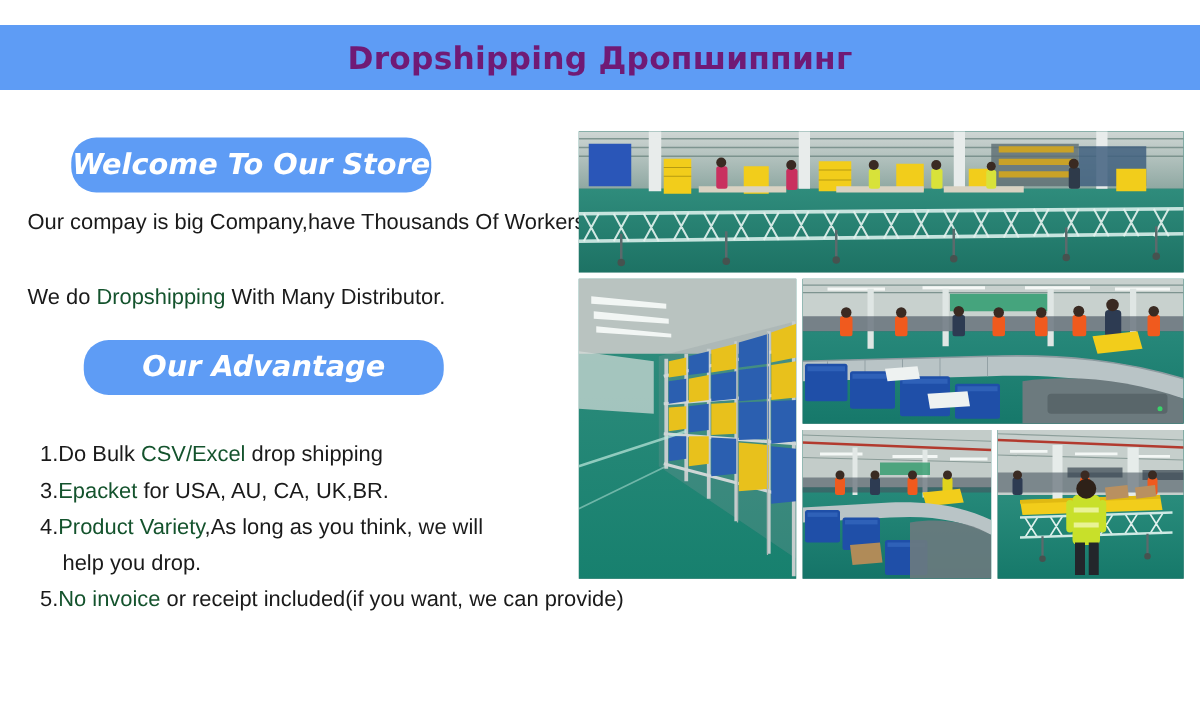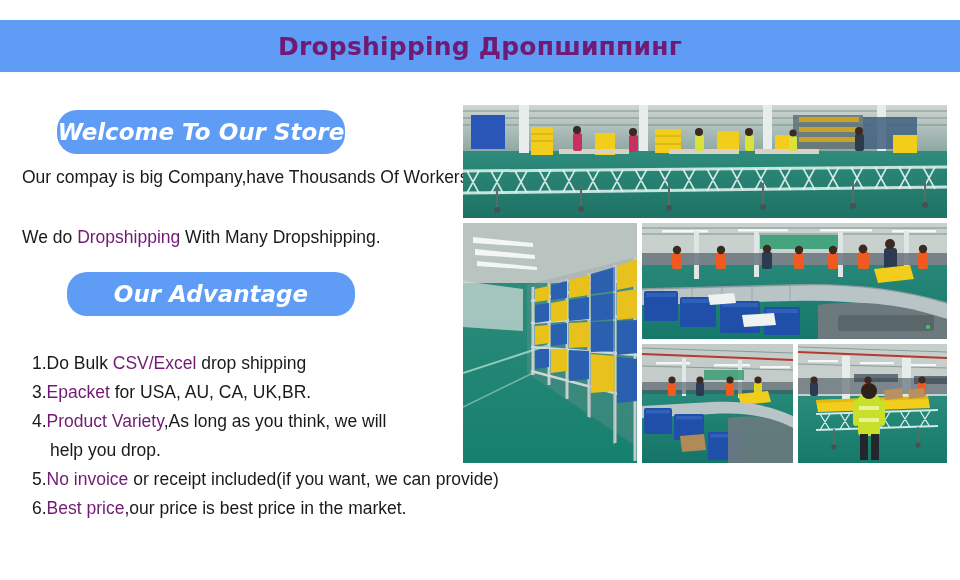--- a/index.html
+++ b/index.html
@@ -81,21 +81,21 @@
     position: absolute;
     left: 22px;
     width: 452px;
     font-size: 17.5px;
     line-height: 30px;
     color: #1a1a1a;
   }
   .para-1 { top: 70px; }
   .para-2 { top: 130px; }
 
-  .red { color: #701a75; }
+  .red { color: #14532d; }
 
   
   .adv-list {
     position: absolute;
     left: 18px;
     top: 243px;
     width: 600px;
     margin: 14px;
     padding: 0;
     list-style: none;
@@ -139,31 +139,30 @@
 
 <div class="header-bar">
   <div class="header-title">Dropshipping Дропшиппинг</div>
 </div>
 
 <div class="left-col">
 
   <div class="badge badge-welcome">Welcome To Our Store</div>
 
   <div class="para para-1"><span>Our compay is big Company,have Thousands Of Workers.</span></div>
-  <div class="para para-2"><span>We do </span><span class="red">Dropshipping</span><span> With Many Dropshipping.</span></div>
+  <div class="para para-2"><span>We do </span><span class="red">Dropshipping</span><span> With Many Distributor.</span></div>
 
   <div class="badge badge-advantage">Our Advantage</div>
 
   <ul class="adv-list">
       <li><span>1.</span><span>Do Bulk </span><span class="red">CSV/Excel</span><span> drop shipping</span></li>
       <li><span>3.</span><span class="red">Epacket</span><span> for USA, AU, CA, UK,BR.</span></li>
       <li><span>4.</span><span class="red">Product Variety</span><span>,As long as you think, we will</span></li>
       <li class="adv-cont">help you drop.</li>
       <li><span>5.</span><span class="red">No invoice</span><span> or receipt included(if you want, we can provide)</span></li>
-      <li><span>6.</span><span class="red">Best price</span><span>,our price is best price in the market.</span></li>
     </ul>
 </div>
 
 <div class="photo-grid">
 
   <div class="photo p-top">
     <svg viewBox="0 0 484 113" preserveAspectRatio="none">
       <defs>
         <linearGradient id="flrA" x1="0" y1="0" x2="0" y2="1">
           <stop offset="0" stop-color="#2f8c7c"></stop>

